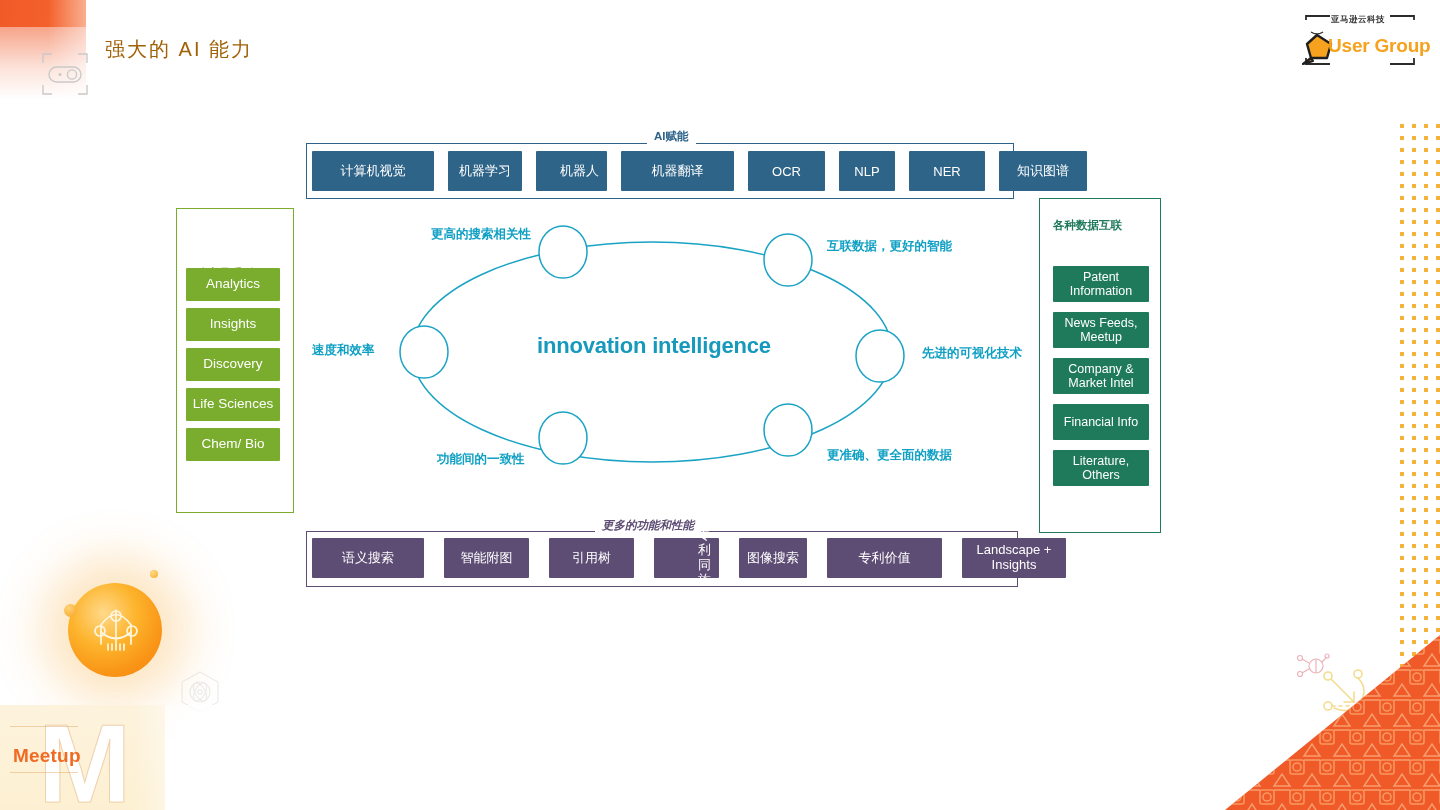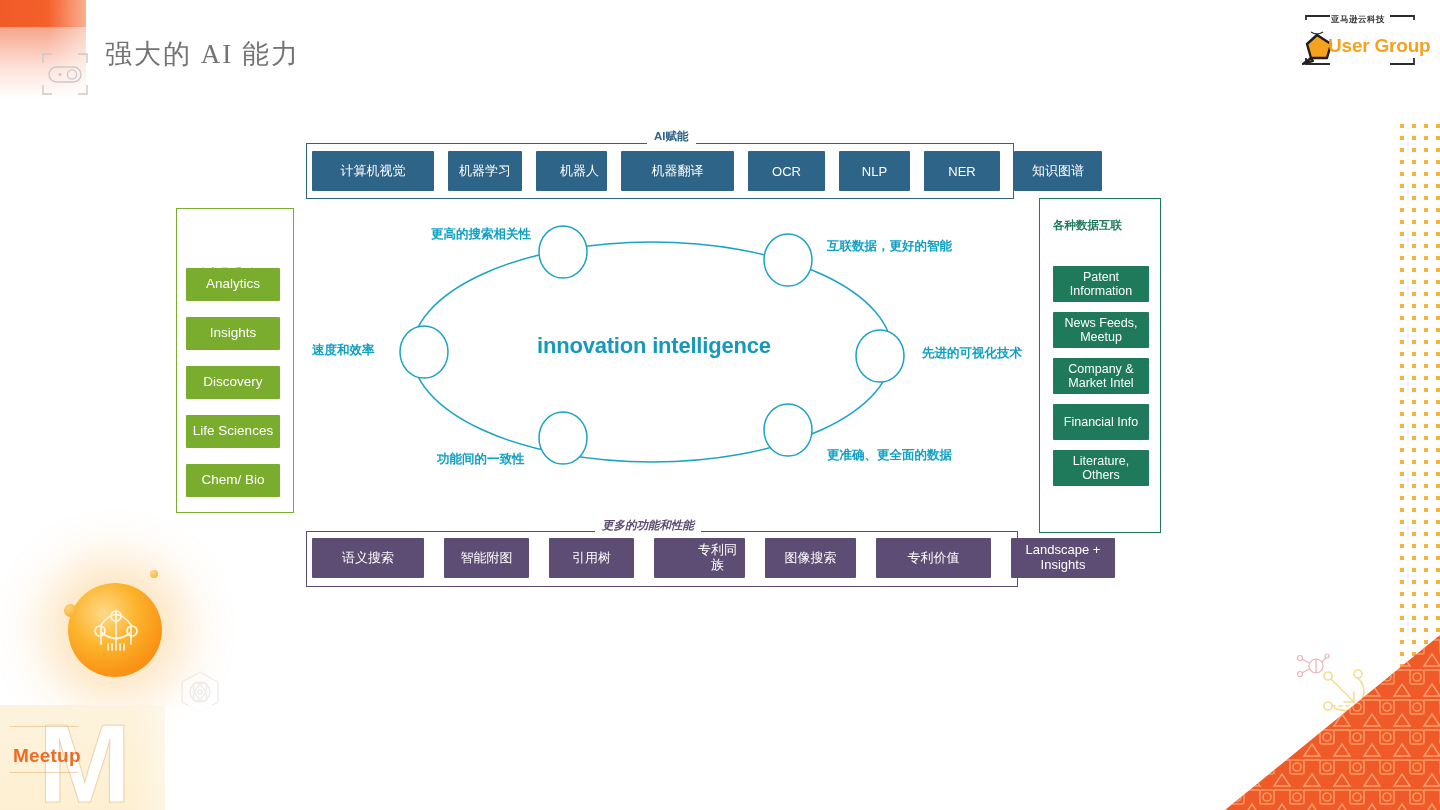--- a/index.html
+++ b/index.html
@@ -28,23 +28,23 @@
   .hdr-fade2 {
     position: absolute; left: 0; top: 0; width: 120px; height: 99px;
     background: linear-gradient(90deg, rgba(240,90,40,0.0) 40%, rgba(255,255,255,0.9) 100%);
     pointer-events: none;
   }
   .proj-icon { position: absolute; left: 41px; top: 52px; width: 48px; height: 44px; }
   .proj-icon svg { display:block; }
 
   .page-title {
     position: absolute; left: 105px; top: 36px;
-    font-family: Liberation Serif, serif;
-    font-size: 27px; letter-spacing: 2px;
-    color: #737373;
+    font-family: Liberation Sans, sans-serif;
+    font-size: 20px; letter-spacing: 2px;
+    color: #a16207;
     white-space: nowrap;
   }
 
   
   .logo { position: absolute; right: 8px; top: 12px; width: 146px; height: 58px; }
   .logo svg { display:block; }
   .logo-cn {
     position: absolute; left: 45px; top: 2px;
     font-size: 8.5px; color: #3a3a3a; letter-spacing: .5px; white-space: nowrap;
     font-weight: bold;
@@ -152,21 +152,21 @@
   .fn-row { position:absolute; left: 312px; top: 538px; display:flex; gap: 20px; align-items: center; }
   .fn-tile {
     background: #5d4c73; color: #ffffff;
     font-size: 13px; display:flex; align-items:center; justify-content:center;
     height: 40px; border-radius: 1px; text-align:center; line-height:1.15; padding: 0 8px;
   }
 
   
   #left-box { left: 176px; top: 208px; width: 118px; height: 305px; border-color: #7aac2e; }
   #left-title { left: 196px; top: 230px; color: #6d9a2a; padding:0; background:transparent;margin-top:36px; }
-  .left-items { position:absolute; left: 186px; top: 268px; display:flex; flex-direction:column; gap: 16px; }
+  .left-items { position:absolute; left: 186px; top: 268px; display:flex; flex-direction:column; gap: 7px; }
   .left-tile {
     width: 94px; min-height: 33px; background: #7aac2e; color:#fff;
     display:flex; align-items:center; justify-content:center;
     font-size: 13.5px; text-align:center; line-height:1.1; border-radius:1px;
   }
 
   
   #right-box { left: 1039px; top: 198px; width: 122px; height: 335px; border-color: #1e7a5a; }
   #right-title { left: 1053px; top: 218px; color: #1e7a5a; padding:0; background:transparent; }
   .right-items { position:absolute; left: 1053px; top: 266px; display:flex; flex-direction:column; gap: 10px; }
@@ -233,21 +233,21 @@
   <div class="dotgrid"></div>
 
   <div class="group-box" id="ai-box"></div>
   <div class="group-title" id="ai-title">AI赋能</div>
   <div class="ai-row" id="ai-row">
       <div class="ai-tile" style="width: 122px;">计算机视觉</div>
       <div class="ai-tile" style="width: 74px;">机器学习</div>
       <div class="ai-tile" style="width: 71px; padding-left: 24px;">机器人</div>
       <div class="ai-tile" style="width: 113px;">机器翻译</div>
       <div class="ai-tile" style="width: 77px;">OCR</div>
-      <div class="ai-tile" style="width: 71px;">NLP</div>
+      <div class="ai-tile" style="width: 56px;">NLP</div>
       <div class="ai-tile" style="width: 76px;">NER</div>
       <div class="ai-tile" style="width: 88px;">知识图谱</div>
     </div>
 
   <div class="group-box" id="left-box"></div>
   <div class="group-title" id="left-title">跨产品系列</div>
   <div class="left-items" id="left-items">
       <div class="left-tile">Analytics</div>
       <div class="left-tile">Insights</div>
       <div class="left-tile">Discovery</div>
@@ -287,22 +287,22 @@
   <div class="node-label" style="left:922px; top:345px;">先进的可视化技术</div>
   <div class="node-label" style="left:437px; top:451px;">功能间的一致性</div>
   <div class="node-label" style="left:827px; top:447px;">更准确、更全面的数据</div>
 
   <div class="group-box" id="fn-box"></div>
   <div class="group-title" id="fn-title">更多的功能和性能</div>
   <div class="fn-row" id="fn-row">
       <div class="fn-tile" style="width: 112px;">语义搜索</div>
       <div class="fn-tile" style="width: 85px;">智能附图</div>
       <div class="fn-tile" style="width: 85px;">引用树</div>
-      <div class="fn-tile" style="width: 91px; padding-left: 44px;">专利同族</div>
-      <div class="fn-tile" style="width: 91px;">图像搜索</div>
+      <div class="fn-tile" style="width: 65px; padding-left: 44px;">专利同族</div>
+      <div class="fn-tile" style="width: 68px;">图像搜索</div>
       <div class="fn-tile" style="width: 115px;">专利价值</div>
       <div class="fn-tile" style="width: 104px;">Landscape + Insights</div>
     </div>
 
   <div class="glow-sphere"></div>
   <div class="glow-sphere-icon">
     <svg width="56" height="58" viewBox="0 0 56 58">
       <g fill="none" stroke="#fff6e2" stroke-width="1.7" stroke-linecap="round">
         <path d="M28,10 L28,50"></path>
         <path d="M13,25 L13,44"></path>

